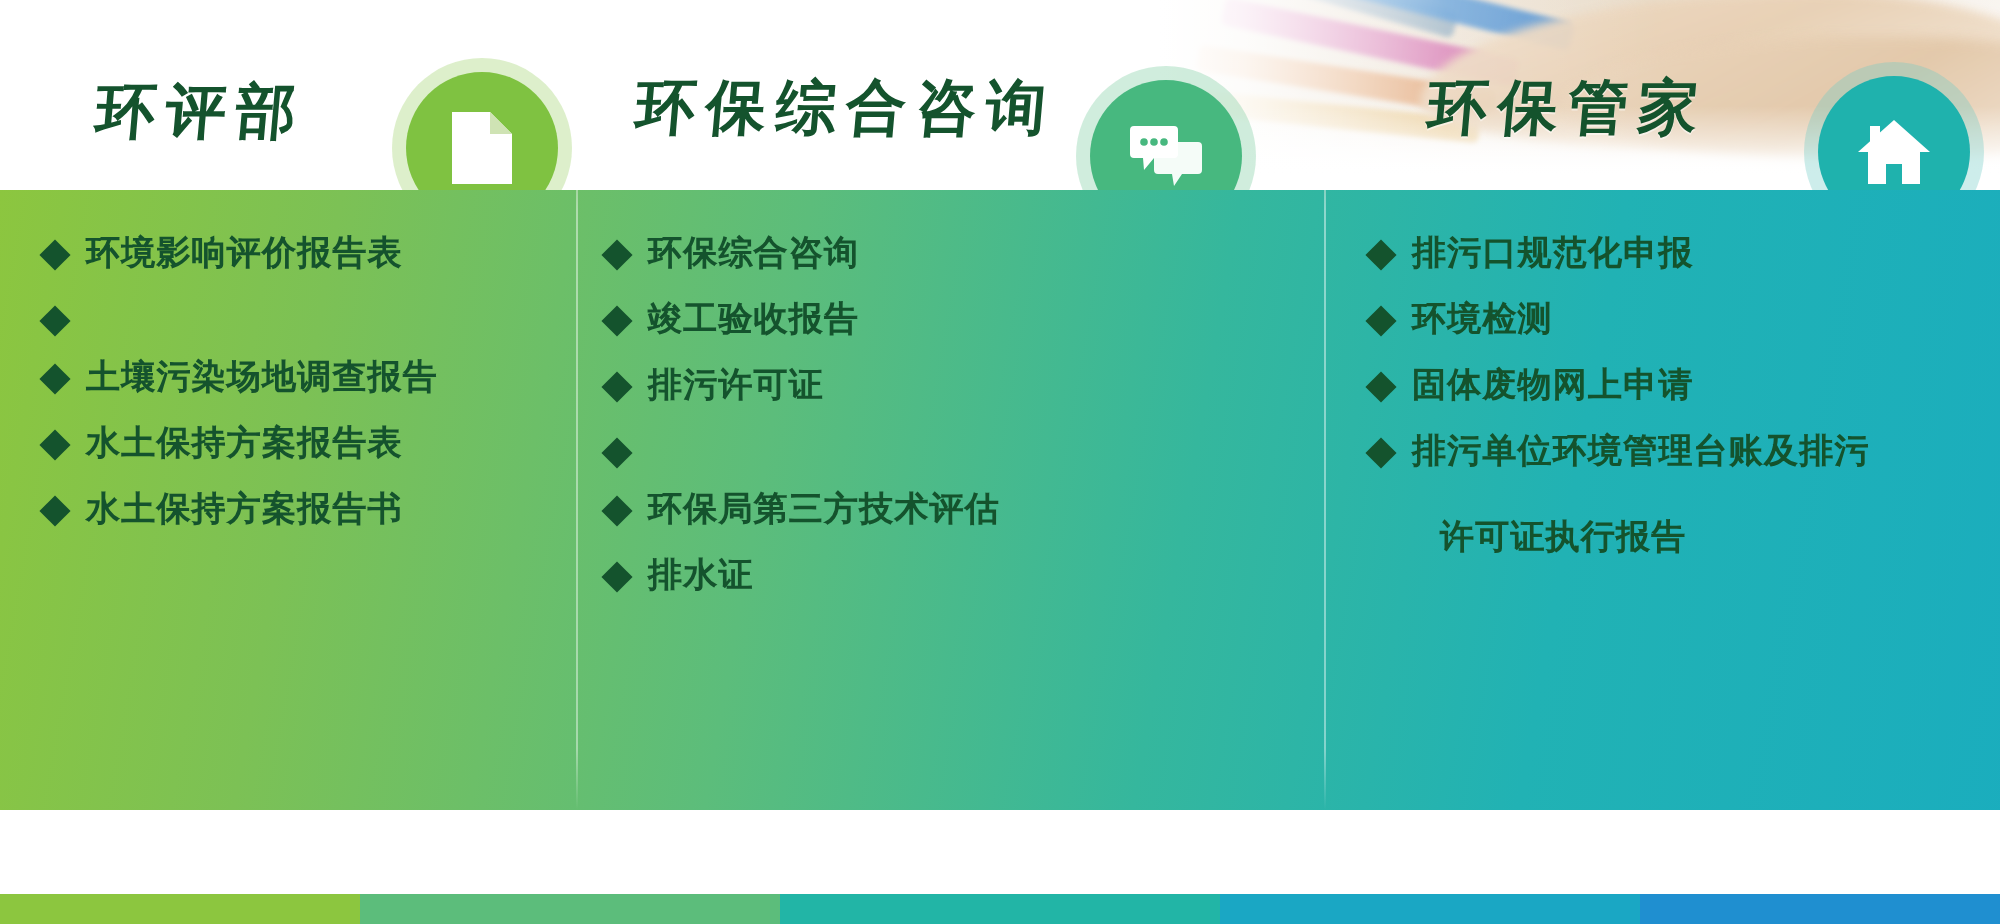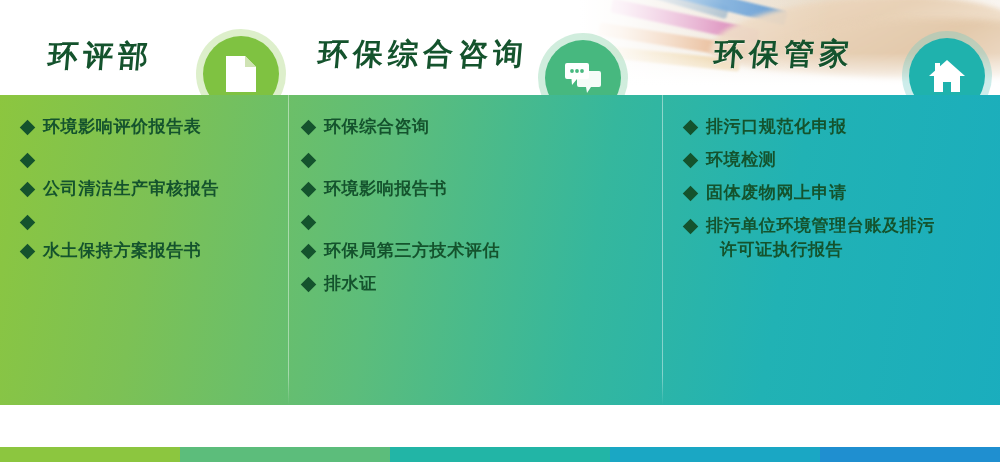--- a/index.html
+++ b/index.html
@@ -110,21 +110,21 @@
     color:#14532d; font-size:17px; font-weight:700; line-height:1.18;
     letter-spacing:.6px;
   }
   #column-2 .list-item{ padding-left:14px; }
   #column-3 .list-item{ padding-left:22px; }
   .bullet{
     flex:0 0 auto; width:11px; height:11px; margin-top:5px;
     background:#14532d; transform:rotate(45deg);
   }
   .item-text{ display:block; }
-  .item-text .cont{ display:block; padding-left:14px; margin-top:4px; }
+  .item-text .cont{ display:block; padding-left:14px; margin-top:23px; }
 
   
   #gap{
     position:absolute; left:0; top:405px; width:1000px; height:42px;
     background:#ffffff; z-index:2;
   }
   #footer{
     position:absolute; left:0; top:447px; width:1000px; height:15px;
     display:flex; z-index:3;
   }
@@ -194,44 +194,46 @@
       <div class="list">
         <div class="list-item">
           <span class="bullet"></span>
           <span class="item-text">环境影响评价报告表</span>
         </div>
         <div class="list-item">
           <span class="bullet"></span>
         </div>
         <div class="list-item">
           <span class="bullet"></span>
-          <span class="item-text">公司清洁生产审核报告</span>
-        </div>
-        <div class="list-item">
-          <span class="bullet"></span>
+          <span class="item-text">土壤污染场地调查报告</span>
+        </div>
+        <div class="list-item">
+          <span class="bullet"></span>
+          <span class="item-text">水土保持方案报告表</span>
         </div>
         <div class="list-item">
           <span class="bullet"></span>
           <span class="item-text">水土保持方案报告书</span>
         </div>
       </div>
     </div>
 
     <div class="column" id="column-2">
       <div class="list">
         <div class="list-item">
           <span class="bullet"></span>
           <span class="item-text">环保综合咨询</span>
         </div>
         <div class="list-item">
           <span class="bullet"></span>
-        </div>
-        <div class="list-item">
-          <span class="bullet"></span>
-          <span class="item-text">环境影响报告书</span>
+          <span class="item-text">竣工验收报告</span>
+        </div>
+        <div class="list-item">
+          <span class="bullet"></span>
+          <span class="item-text">排污许可证</span>
         </div>
         <div class="list-item">
           <span class="bullet"></span>
         </div>
         <div class="list-item">
           <span class="bullet"></span>
           <span class="item-text">环保局第三方技术评估</span>
         </div>
         <div class="list-item">
           <span class="bullet"></span>

